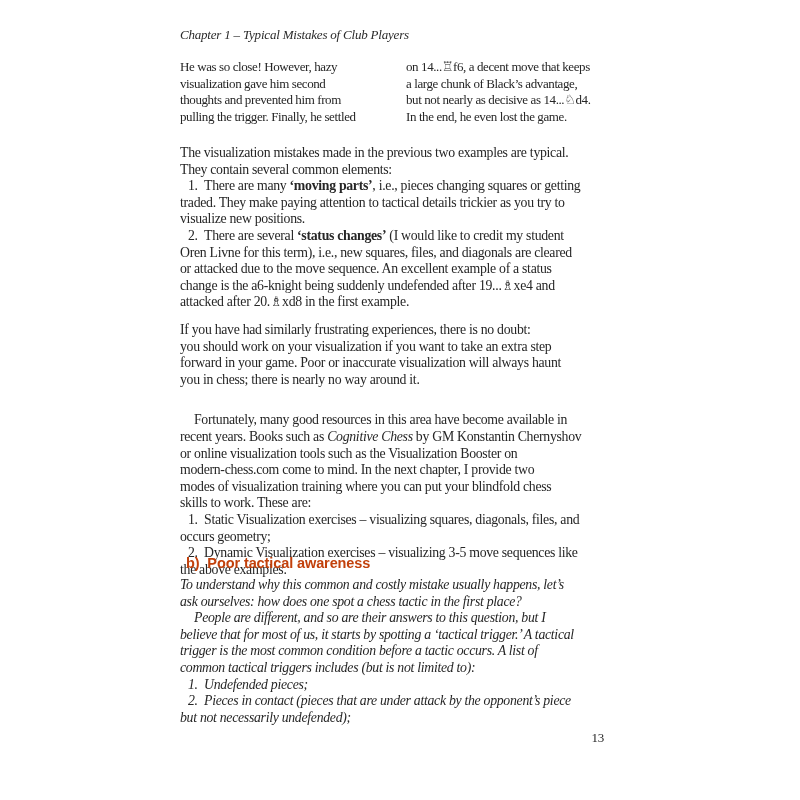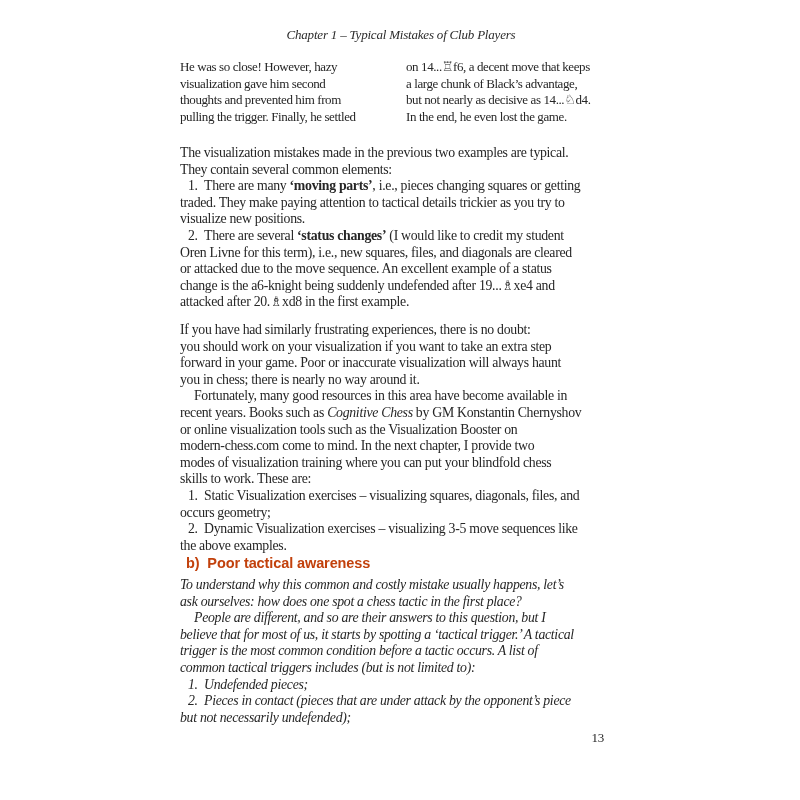--- a/index.html
+++ b/index.html
@@ -14,21 +14,21 @@
   .bodytext{
     font-size:13.8px;
     letter-spacing:-0.3px;
     line-height:16.6px;
   }
   .tl{white-space:nowrap;}
   .b{font-weight:bold;}
   .i{font-style:italic;}
   .running-head{
     position:absolute;top:27px;left:180px;width:442px;
-    text-align:center;
+    text-align:left;
     font-style:italic;
     font-size:13px;letter-spacing:-0.2px;
     color:#2a2a2a;
   }
   .two-col{position:absolute;top:59px;left:180px;width:445px;height:70px;}
   .col-left{position:absolute;left:0;top:0;width:218px;font-size:13px;letter-spacing:-0.4px;}
   .col-right{position:absolute;left:226px;top:0;width:219px;font-size:13px;letter-spacing:-0.4px;}
   .block1{position:absolute;top:145px;left:180px;width:452px;}
   .block2{position:absolute;top:322px;left:180px;width:452px;}
   .section-heading{
@@ -79,21 +79,21 @@
       <div class="tl"><span>or attacked due to the move sequence. An excellent example of a status</span></div>
       <div class="tl"><span>change is the a6-knight being suddenly undefended after 19...♗xe4 and</span></div>
       <div class="tl"><span>attacked after 20.♗xd8 in the first example.</span></div>
     </div>
 
   <div class="block2 bodytext">
       <div class="tl"><span>If you have had similarly frustrating experiences, there is no doubt:</span></div>
       <div class="tl"><span>you should work on your visualization if you want to take an extra step</span></div>
       <div class="tl"><span>forward in your game. Poor or inaccurate visualization will always haunt</span></div>
       <div class="tl"><span>you in chess; there is nearly no way around it.</span></div>
-      <div class="tl" style="padding-left: 14px;"><span>Fortunately, many good resources in this area have become available in</span></div>
+      <div class="tl" style="padding-left: 14px; margin-top: 24px;"><span>Fortunately, many good resources in this area have become available in</span></div>
       <div class="tl"><span>recent years. Books such as </span><span class="i">Cognitive Chess</span><span> by GM Konstantin Chernyshov</span></div>
       <div class="tl"><span>or online visualization tools such as the Visualization Booster on</span></div>
       <div class="tl"><span>modern-chess.com come to mind. In the next chapter, I provide two</span></div>
       <div class="tl"><span>modes of visualization training where you can put your blindfold chess</span></div>
       <div class="tl"><span>skills to work. These are:</span></div>
       <div class="tl" style="padding-left: 8px;"><span>1.&nbsp;&nbsp;Static Visualization exercises – visualizing squares, diagonals, files, and</span></div>
       <div class="tl"><span>occurs geometry;</span></div>
       <div class="tl" style="padding-left: 8px;"><span>2.&nbsp;&nbsp;Dynamic Visualization exercises – visualizing 3-5 move sequences like</span></div>
       <div class="tl"><span>the above examples.</span></div>
     </div>

